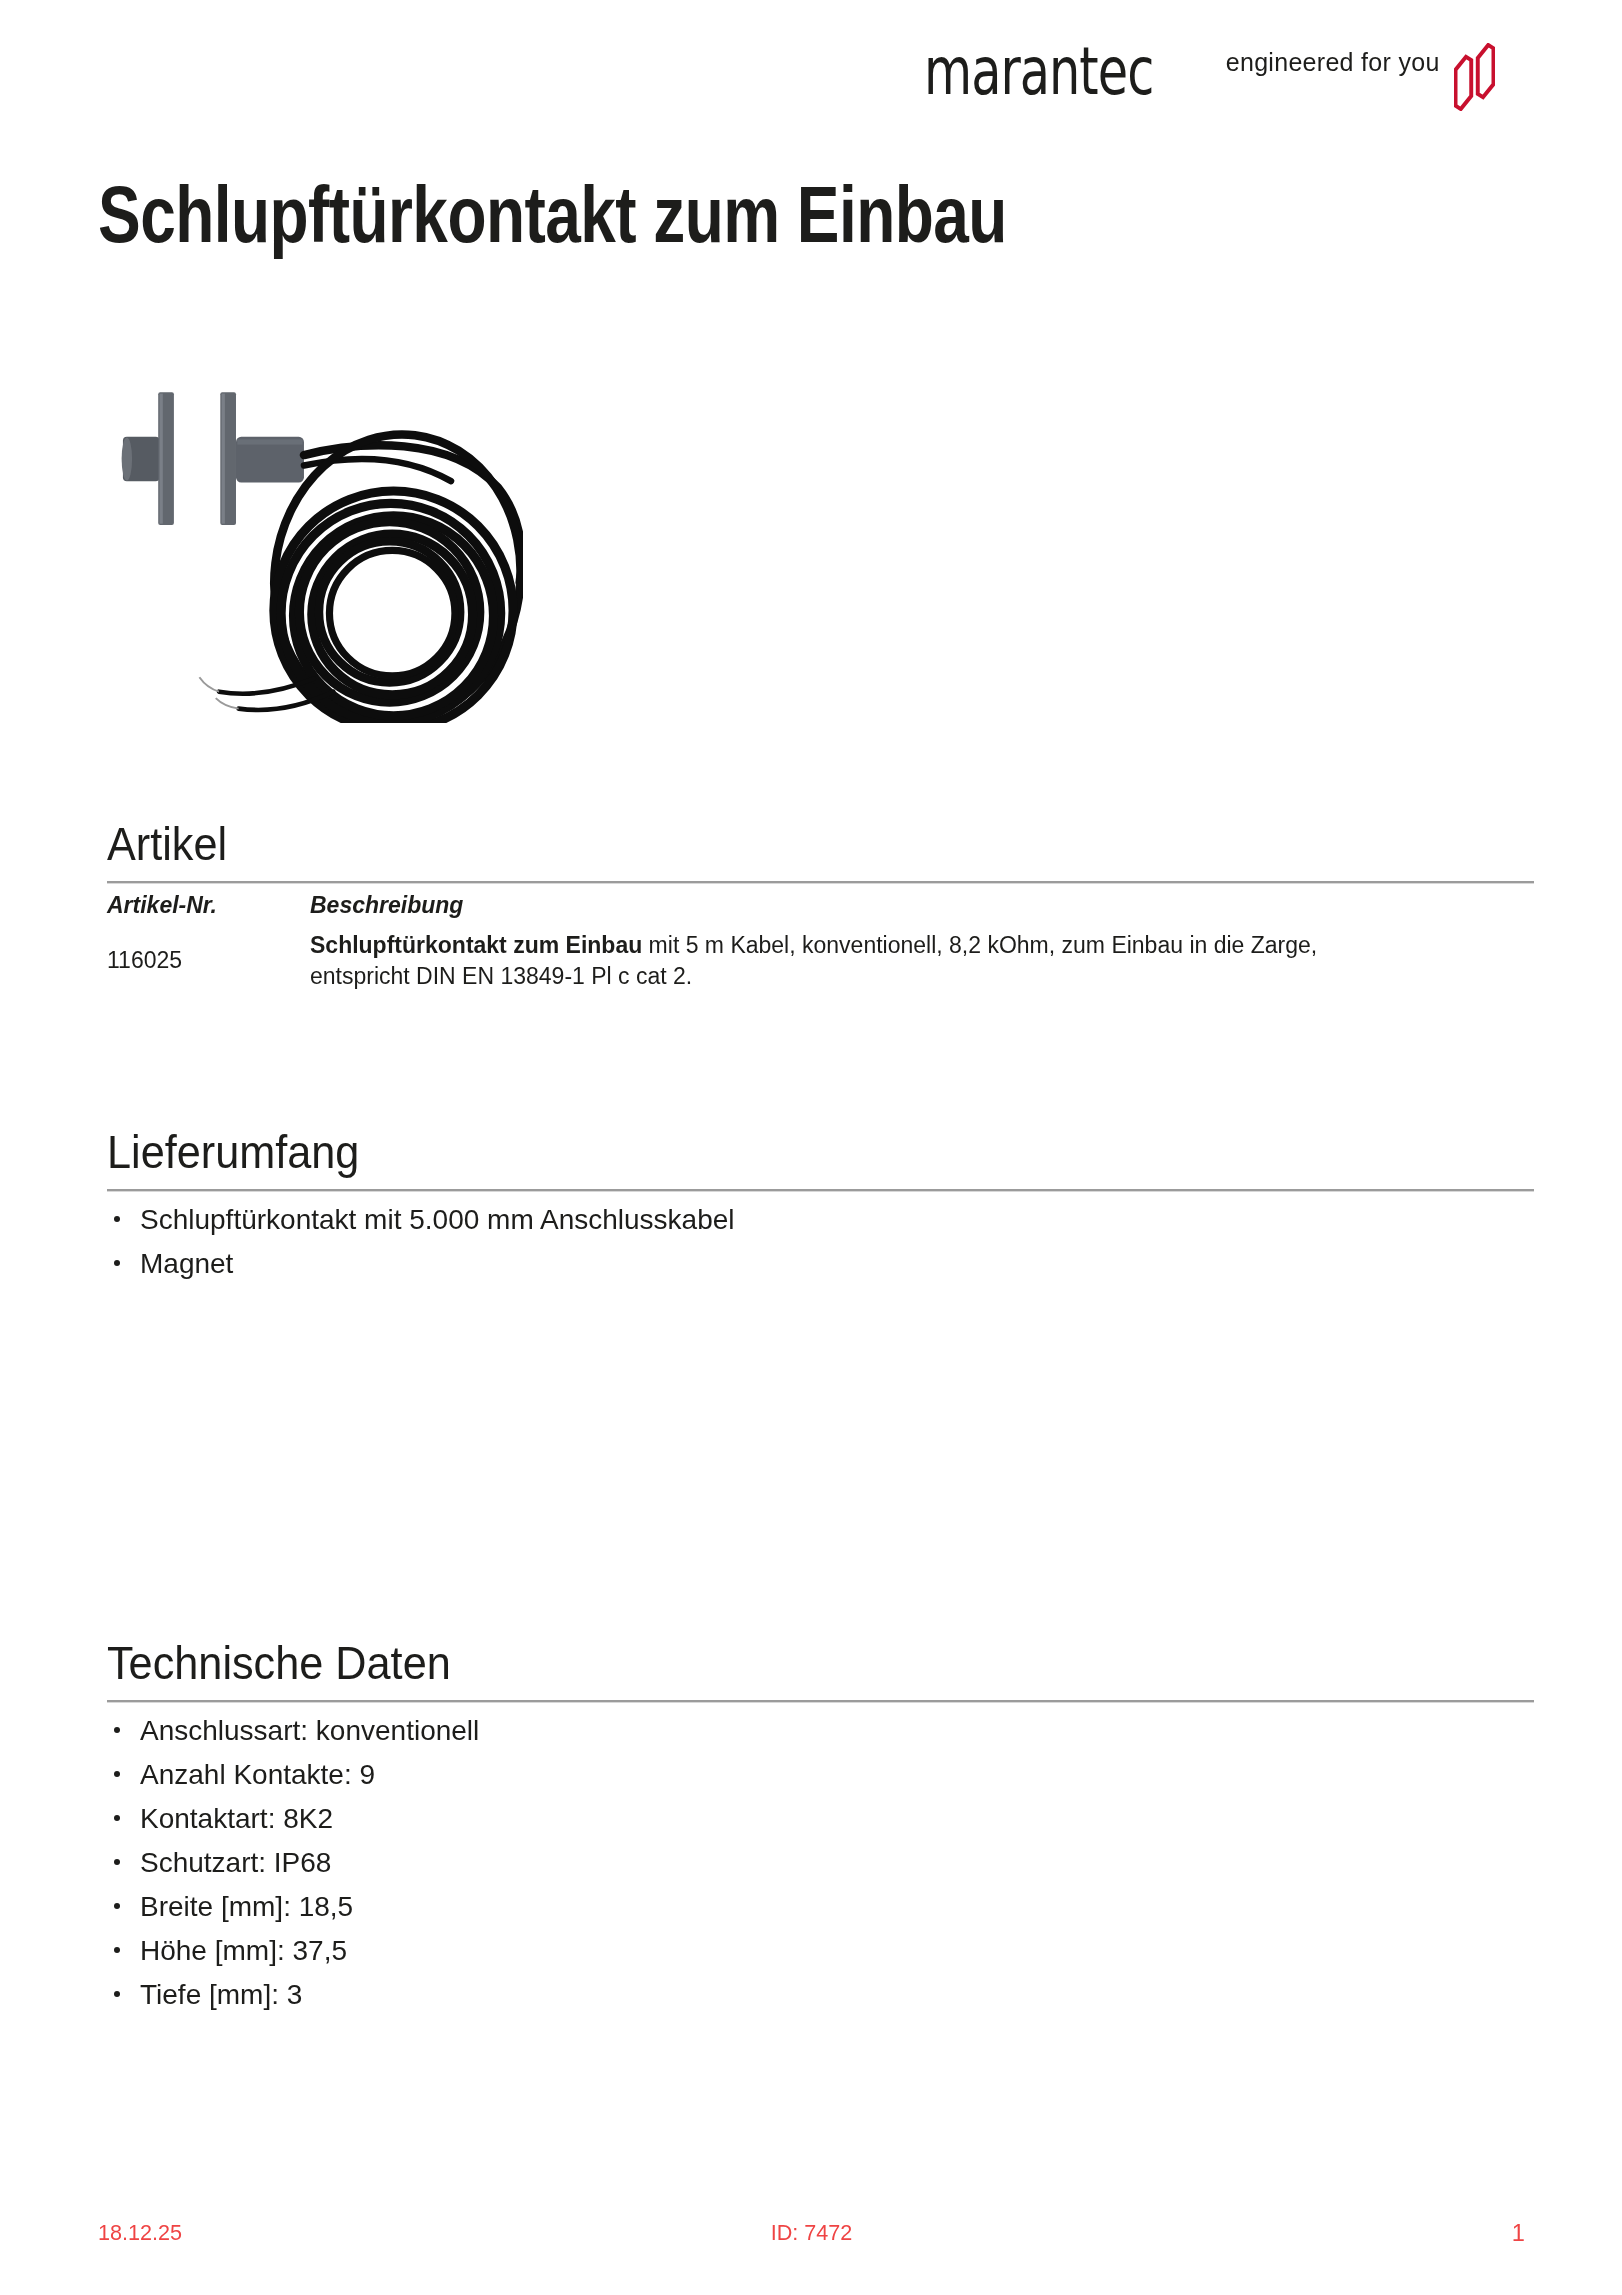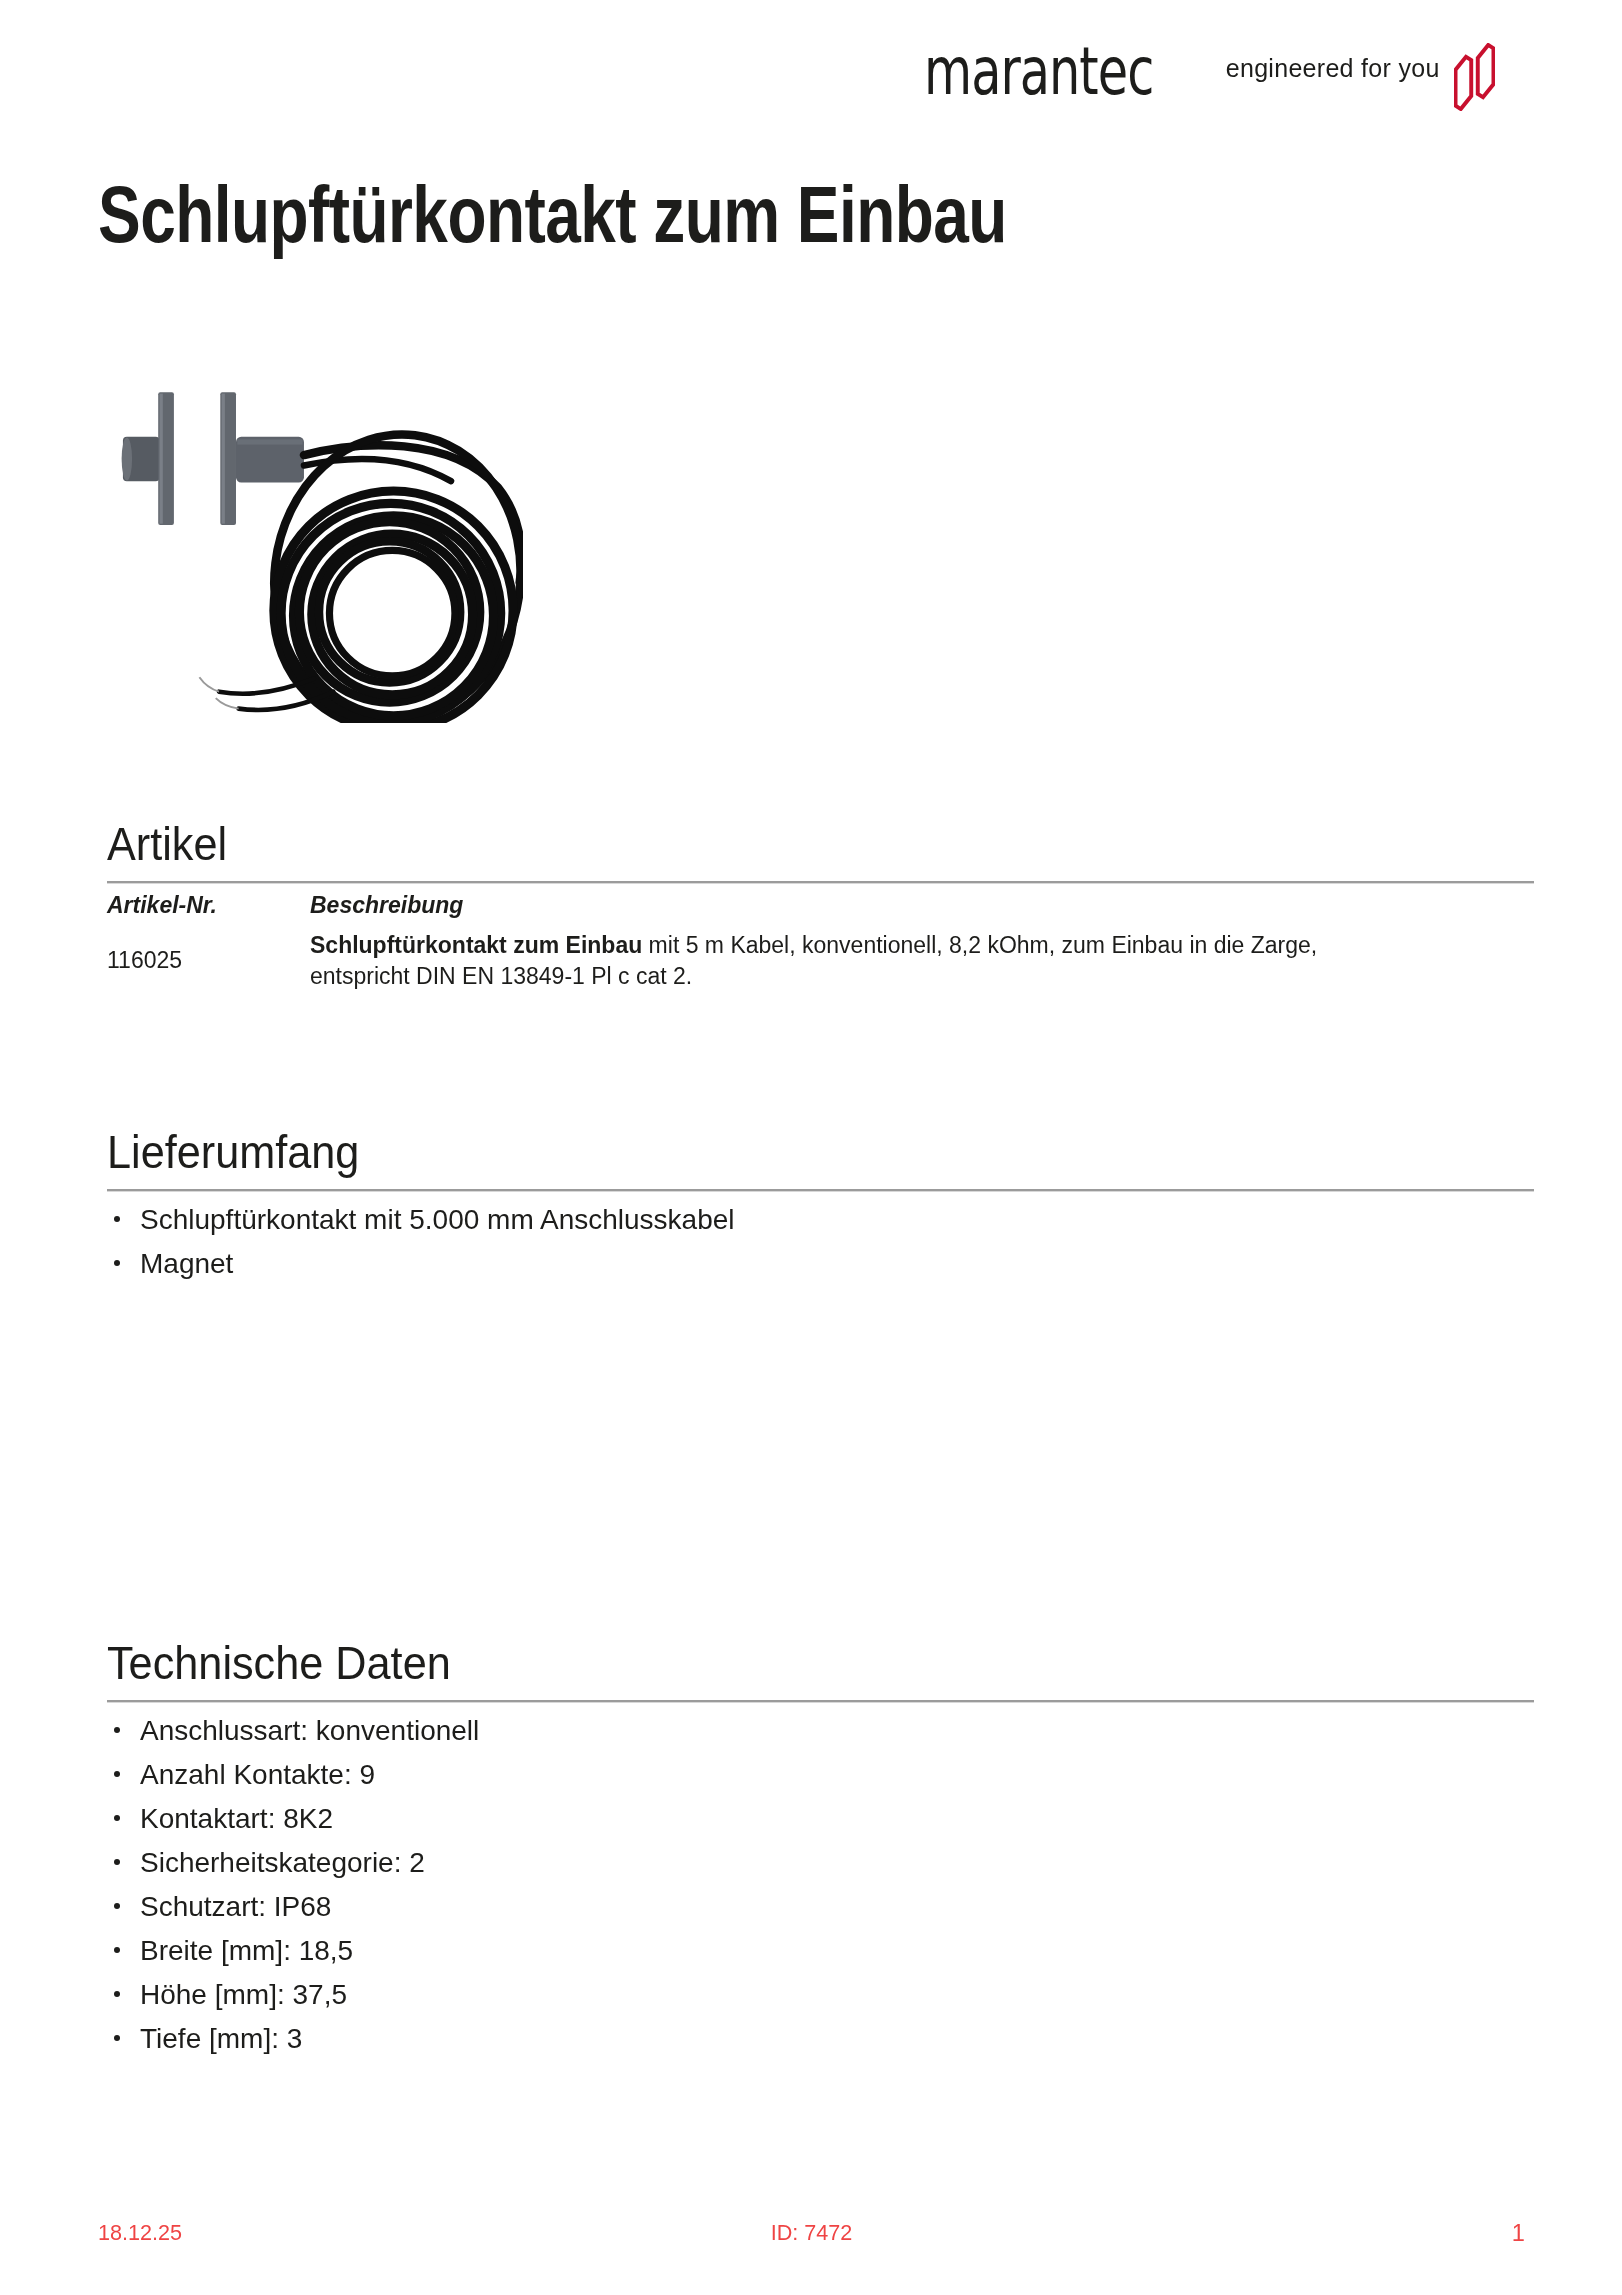--- a/index.html
+++ b/index.html
@@ -16,21 +16,21 @@
   
   .logo { position:absolute; top:38px; right:128px; display:flex; align-items:flex-start; gap:14.4px; }
   .logo-text { display:flex; flex-direction:row; align-items:flex-start; }
   .brand {
     font-family:"DejaVu Sans", sans-serif;
     font-size:65px; font-weight:500; line-height:1.05; color:#1d1d1b;
     transform:scaleX(0.76); transform-origin:left top; white-space:nowrap;
     letter-spacing:-1.3px;
   }
   .tagline {
-    font-size:25px; font-weight:400; color:#1d1d1b; margin-top:16px;
+    font-size:25px; font-weight:400; color:#1d1d1b; margin-top:10px;
     letter-spacing:0.3px; white-space:nowrap;
   }
   .logo-icon { margin-top:5.2px; }
 
   
   .title {
     position:absolute; left:98px; top:175px;
     font-size:80px; font-weight:bold; line-height:1;
     transform:scaleX(0.8); transform-origin:left top;
     white-space:nowrap; letter-spacing:-0.7px;
@@ -152,21 +152,20 @@
 
 
   <section class="sec" style="top:1639px">
     <h2>Technische Daten</h2>
     <div class="rule"></div>
     <ul class="bullets">
 
     <li>Anschlussart: konventionell</li>
         <li>Anzahl Kontakte: 9</li>
         <li>Kontaktart: 8K2</li>
-        <li>Sicherheitskategorie: 2</li>
         <li>Schutzart: IP68</li>
         <li>Breite [mm]: 18,5</li>
         <li>Höhe [mm]: 37,5</li>
         <li>Tiefe [mm]: 3</li>
       </ul>
   </section>
 
   <footer class="footer">
     <div>18.12.25</div>
     <div class="center">ID: 7472</div>

